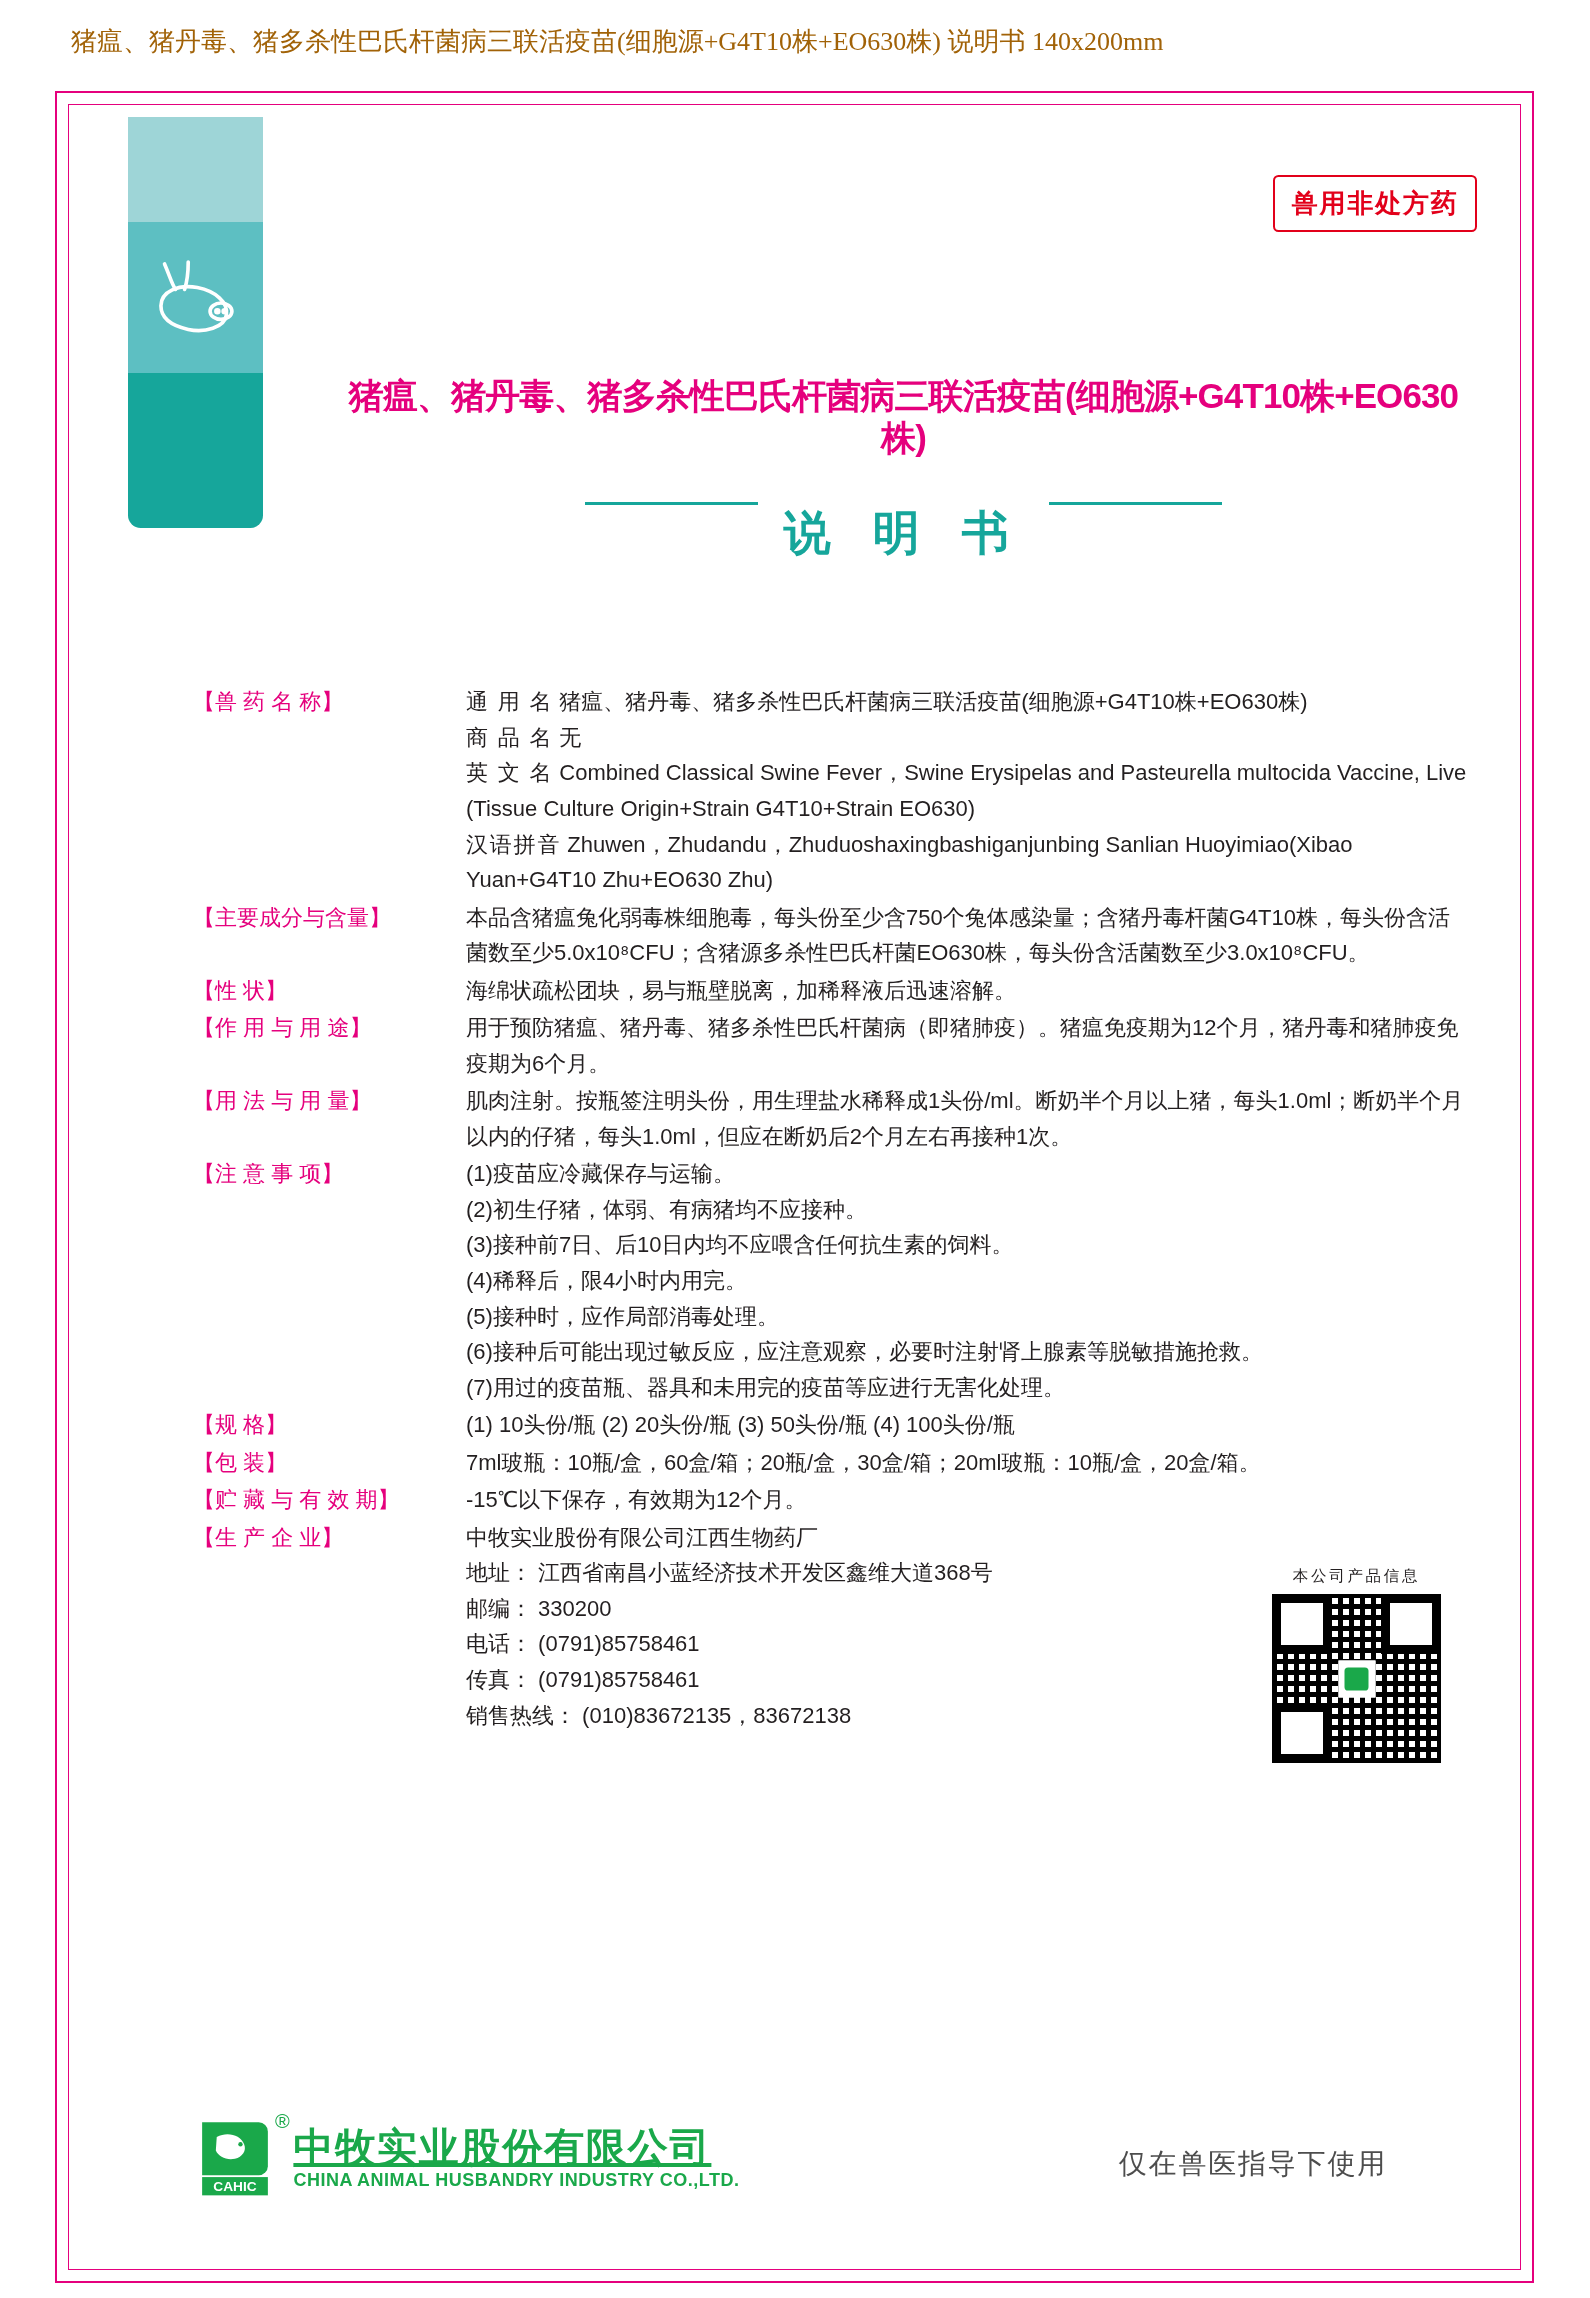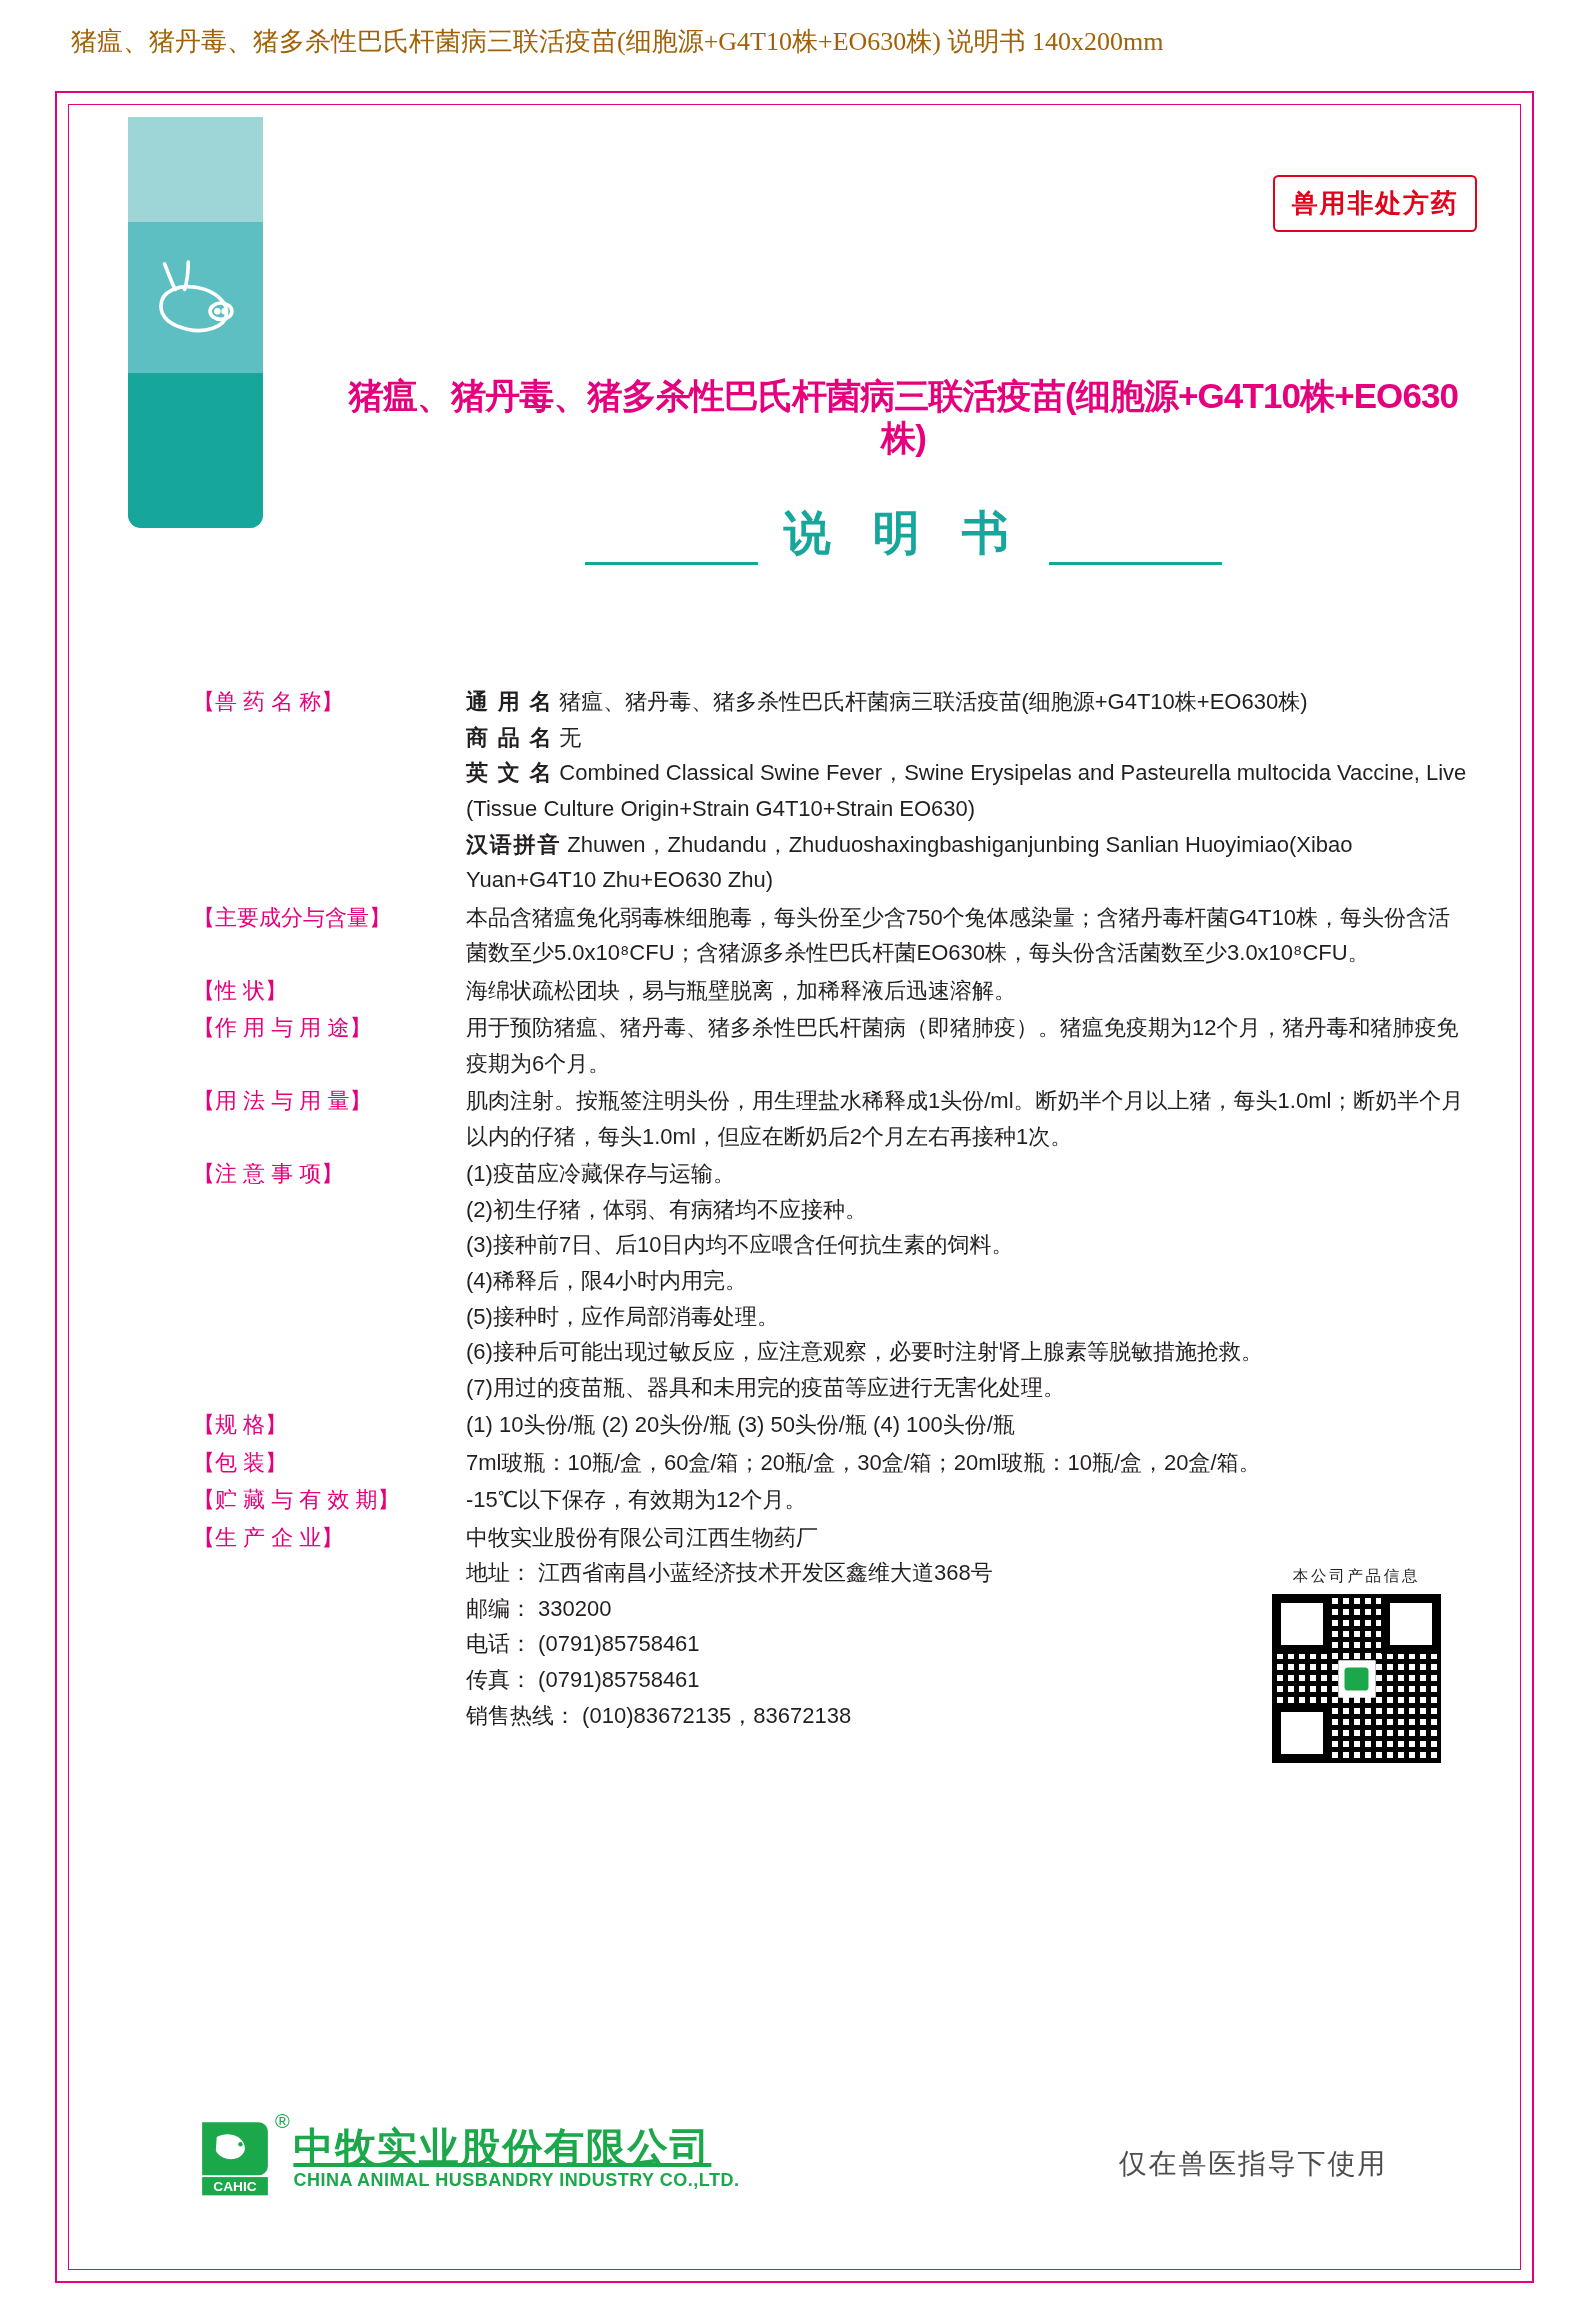--- a/index.html
+++ b/index.html
@@ -103,21 +103,21 @@
     font-weight: bold;
     letter-spacing: -0.9px;
     line-height: 1.2;
   }
   .title-sub-wrap {
     position: absolute;
     top: 409px;
     left: 273px;
     right: 55px;
     display: flex;
-    align-items: flex-end;
+    align-items: flex-start;
     justify-content: center;
     gap: 25.5px;
   }
   .title-sub-wrap .bar {
     height: 2.7px;
     width: 173px;
     background: #16a69b;
   }
   .title-sub {
     color: #16a69b;
@@ -147,21 +147,21 @@
     white-space: nowrap;
     font-family: "Liberation Sans", sans-serif;
   }
   .value {
     flex: 1;
     font-size: 22px;
     line-height: 1.62;
     color: #231f20;
   }
   .value .strong {
-    font-weight: bold;
+    font-weight: normal;
     letter-spacing: 1.8px;
   }
   .value p {
     margin: 0;
   }
   .indent-block p { margin: 0; }
   .contact-line { margin: 0; }
   
   .qr-wrap {
     position: absolute;

